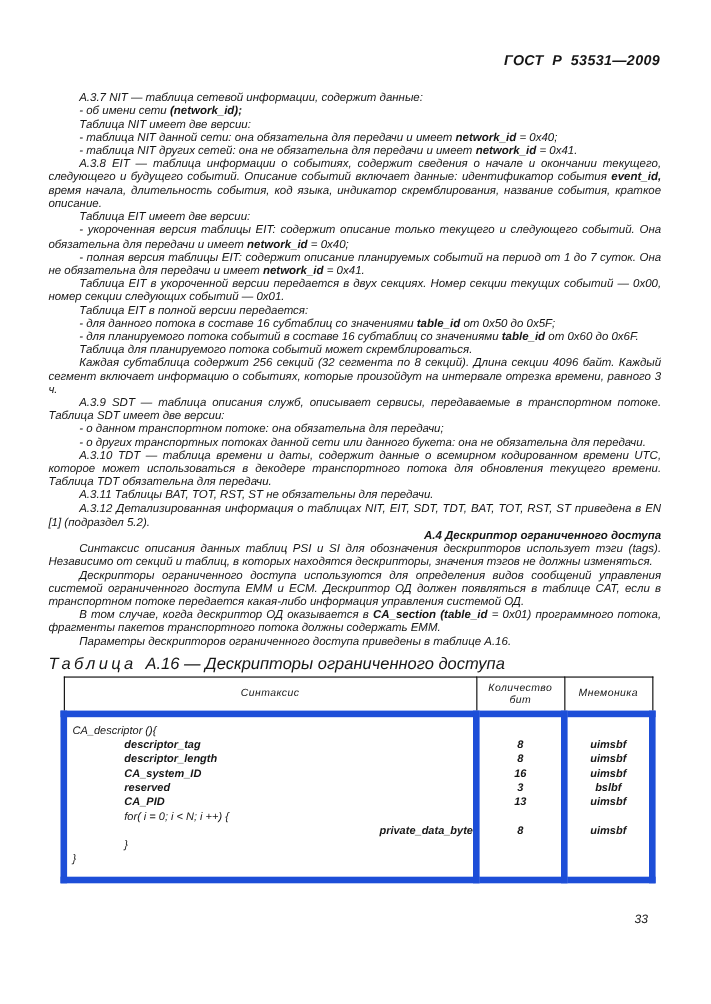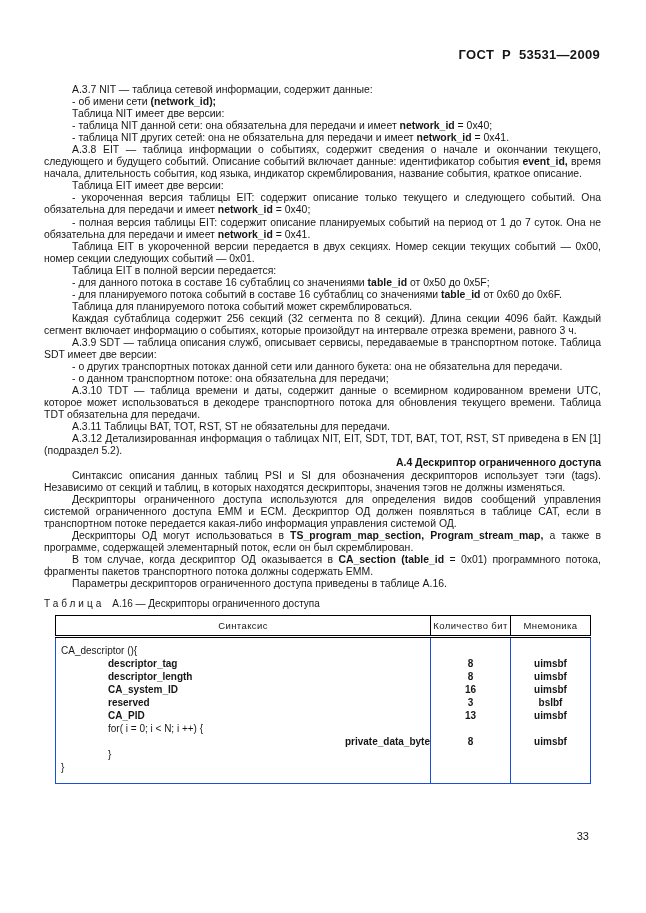--- a/index.html
+++ b/index.html
@@ -1,42 +1,42 @@
 <!DOCTYPE html>
 <html><head>
 <meta charset="utf-8">
 <style>
   html,body { margin:0; padding:0; background:#ffffff; }
   .page {
     position:relative; width:646px; height:913px; background:#ffffff;
-    font-family:"Liberation Sans", sans-serif; color:#161616; overflow:hidden;
+    font-family:"Liberation Sans", sans-serif; color:#161616; overflow:hidden;font-style:italic;
   }
   .doc-header {
     position:absolute; top:47px; right:46px;
     font-weight:bold; font-size:13px; word-spacing:4px; letter-spacing:0.3px;
   }
   .content { position:absolute; top:84px; left:44px; width:557px; }
   .para {
     margin:0; font-size:10.45px; line-height:12.05px;
     text-align:justify; text-indent:28px;
   }
   .para.heading { font-weight:bold; text-align:right; }
-  .tbl-caption { margin:8px 0 5px 0; font-size:10px; line-height:12px; }
+  .tbl-caption { margin:8px 0 5px 0; font-size:15px; line-height:12px; }
   .cap-label { letter-spacing:3px; }
   .cap-title { margin-left:8px; }
   table.a16 { border-collapse:collapse; table-layout:fixed; margin-left:11px; width:535px; }
   table.a16 col.c1 { width:375px; }
   table.a16 col.c2 { width:80px; }
   table.a16 col.c3 { width:80px; }
   table.a16 th {
     border:1px solid #000; border-bottom:3px double #000;
     font-weight:normal; font-size:9.5px; line-height:11px;
     padding:4px 2px; text-align:center; letter-spacing:0.4px;
   }
-  table.a16 td.cell { border:1px solid #1d4ed8; vertical-align:top; padding:6px 0 9px 0;margin-left:18px; }
+  table.a16 td.cell { border:6px solid #1d4ed8; vertical-align:top; padding:6px 0 9px 0;margin-left:18px; }
   .tline { font-size:10px; line-height:13px; white-space:pre; }
   .tline.ind0 { padding-left:5px; }
   .tline.ind1 { padding-left:52px; }
   .tline.ind2 { padding-left:118px;text-align:right; }
   .tline.center { text-align:center; padding-left:0; }
   .bold { font-weight:bold; }
   .page-number { position:absolute; top:830px; right:57px; font-size:11px;text-align:center; }
 </style>
 </head>
 <body>
@@ -57,29 +57,28 @@
         <p class="para"><span>Таблица EIT имеет две версии:</span></p>
         <p class="para"><span>- укороченная версия таблицы EIT: содержит описание только текущего и следующего событий. Она обязательна для передачи и имеет </span><b>network_id</b><span> = 0x40;</span></p>
         <p class="para"><span>- полная версия таблицы EIT: содержит описание планируемых событий на период от 1 до 7 суток. Она не обязательна для передачи и имеет </span><b>network_id</b><span> = 0x41.</span></p>
         <p class="para"><span>Таблица EIT в укороченной версии передается в двух секциях. Номер секции текущих событий — 0x00, номер секции следующих событий — 0x01.</span></p>
         <p class="para"><span>Таблица EIT в полной версии передается:</span></p>
         <p class="para"><span>- для данного потока в составе 16 субтаблиц со значениями </span><b>table_id</b><span> от 0x50 до 0x5F;</span></p>
         <p class="para"><span>- для планируемого потока событий в составе 16 субтаблиц со значениями </span><b>table_id</b><span> от 0x60 до 0x6F.</span></p>
         <p class="para"><span>Таблица для планируемого потока событий может скремблироваться.</span></p>
         <p class="para"><span>Каждая субтаблица содержит 256 секций (32 сегмента по 8 секций). Длина секции 4096 байт. Каждый сегмент включает информацию о событиях, которые произойдут на интервале отрезка времени, равного 3 ч.</span></p>
         <p class="para"><span>А.3.9 SDT — таблица описания служб, описывает сервисы, передаваемые в транспортном потоке. Таблица SDT имеет две версии:</span></p>
+        <p class="para"><span>- о данном транспортном потоке: она обязательна для передачи;</span></p>
         <p class="para"><span>- о других транспортных потоках данной сети или данного букета: она не обязательна для передачи.</span></p>
-        <p class="para"><span>- о данном транспортном потоке: она обязательна для передачи;</span></p>
         <p class="para"><span>А.3.10 TDT — таблица времени и даты, содержит данные о всемирном кодированном времени UTC, которое может использоваться в декодере транспортного потока для обновления текущего времени. Таблица TDT обязательна для передачи.</span></p>
         <p class="para"><span>А.3.11 Таблицы BAT, TOT, RST, ST не обязательны для передачи.</span></p>
         <p class="para"><span>А.3.12 Детализированная информация о таблицах NIT, EIT, SDT, TDT, BAT, TOT, RST, ST приведена в EN [1] (подраздел 5.2).</span></p>
         <p class="para heading"><b>А.4 Дескриптор ограниченного доступа</b></p>
         <p class="para"><span>Синтаксис описания данных таблиц PSI и SI для обозначения дескрипторов использует тэги (tags). Независимо от секций и таблиц, в которых находятся дескрипторы, значения тэгов не должны изменяться.</span></p>
         <p class="para"><span>Дескрипторы ограниченного доступа используются для определения видов сообщений управления системой ограниченного доступа EMM и ECM. Дескриптор ОД должен появляться в таблице CAT, если в транспортном потоке передается какая-либо информация управления системой ОД.</span></p>
-        <p class="para"><span>Дескрипторы ОД могут использоваться в </span><b>TS_program_map_section, Program_stream_map,</b><span> а также в программе, содержащей элементарный поток, если он был скремблирован.</span></p>
         <p class="para"><span>В том случае, когда дескриптор ОД оказывается в </span><b>CA_section (table_id</b><span> = 0x01) программного потока, фрагменты пакетов транспортного потока должны содержать EMM.</span></p>
         <p class="para"><span>Параметры дескрипторов ограниченного доступа приведены в таблице А.16.</span></p>
       </div>
 
     <div class="tbl-caption">
       <span class="cap-label">Таблица</span><span class="cap-title">А.16 — Дескрипторы ограниченного доступа</span>
     </div>
 
     <table class="a16">
       <colgroup>

